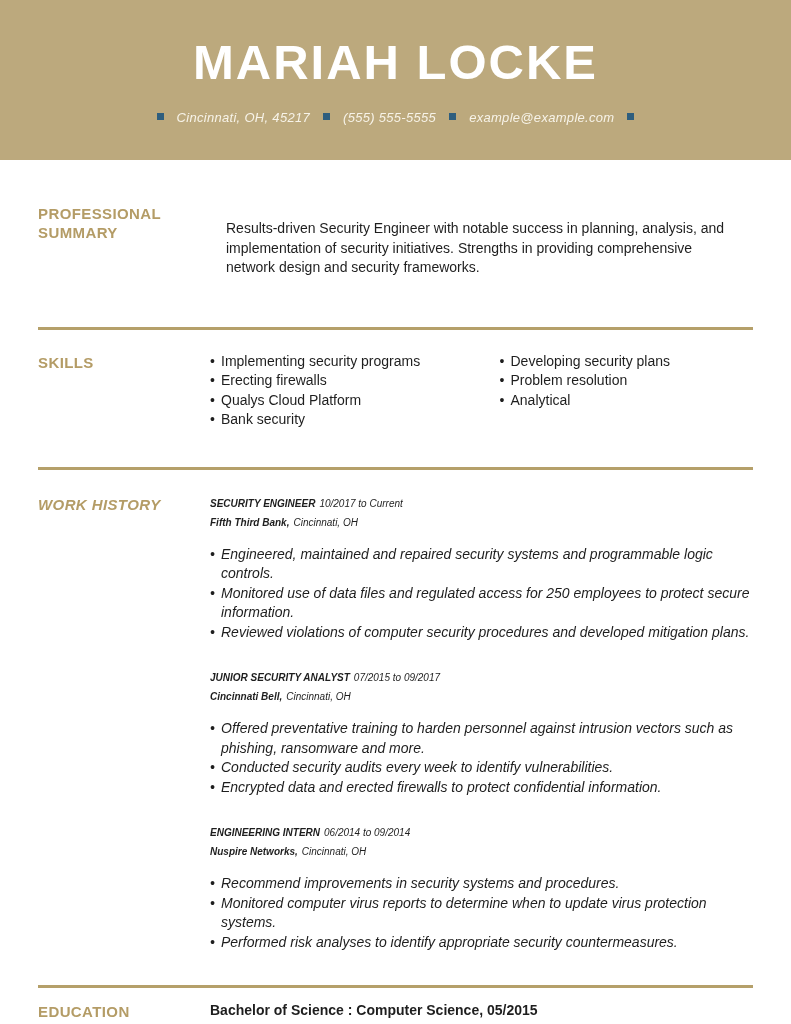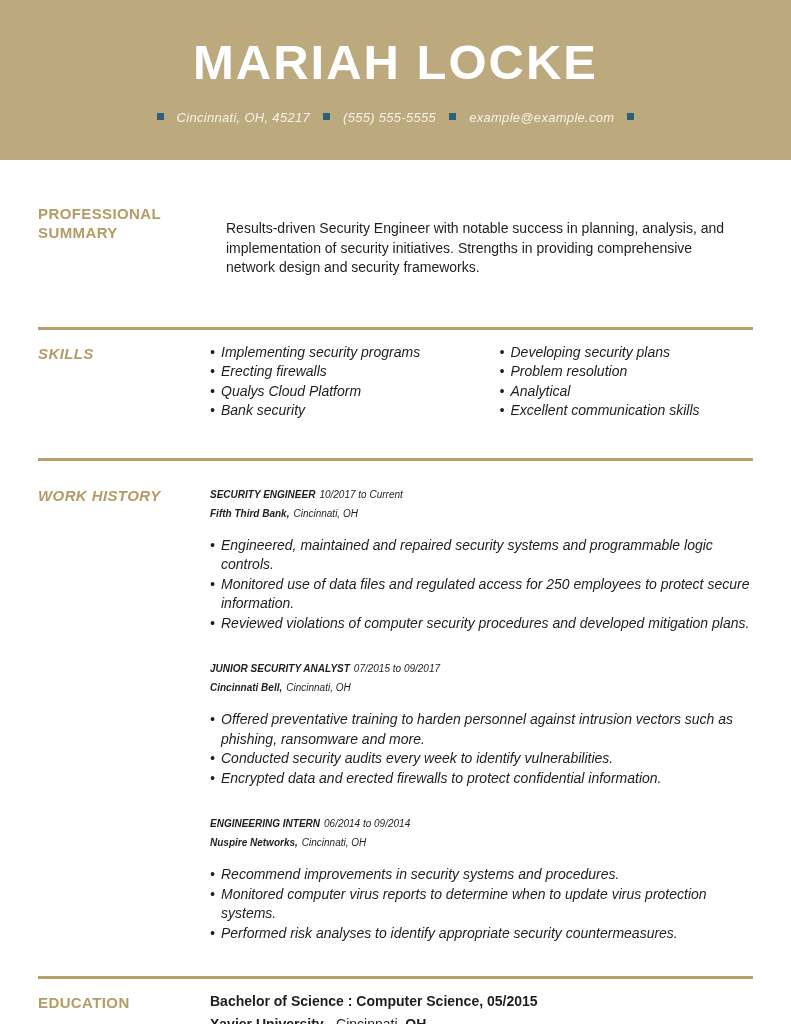--- a/index.html
+++ b/index.html
@@ -71,21 +71,21 @@
 
   .rule {
     border: none;
     height: 3px;
     background: #b5a06a;
     margin: 0;
   }
 
   .section-summary { margin-top: 43px; }
   .rule-1 { margin-top: 33px; }
-  .section-skills { margin-top: 13px; font-style: italic; }
+  .section-skills { margin-top: 22px; }
   .rule-2 { margin-top: 37px; }
   .section-work { margin-top: 24px; font-style: italic; }
   .rule-3 { margin-top: 33px; }
   .section-education { margin-top: 13px; padding-bottom: 20px; }
 
   p.summary-text { margin: 16px; }
 
   
   .skills-cols { display: flex; gap: 36px; }
   .skills-col { width: 50%; }
@@ -157,21 +157,20 @@
               <li>Erecting firewalls</li>
               <li>Qualys Cloud Platform</li>
               <li>Bank security</li>
             </ul>
           </div>
           <div class="skills-col">
             <ul class="plain">
               <li>Developing security plans</li>
               <li>Problem resolution</li>
               <li>Analytical</li>
-              <li>Excellent communication skills</li>
             </ul>
           </div>
         </div>
       </div>
     </section>
 
     <hr class="rule rule-2">
 
     <section class="section section-work">
       <div class="label">WORK HISTORY</div>

